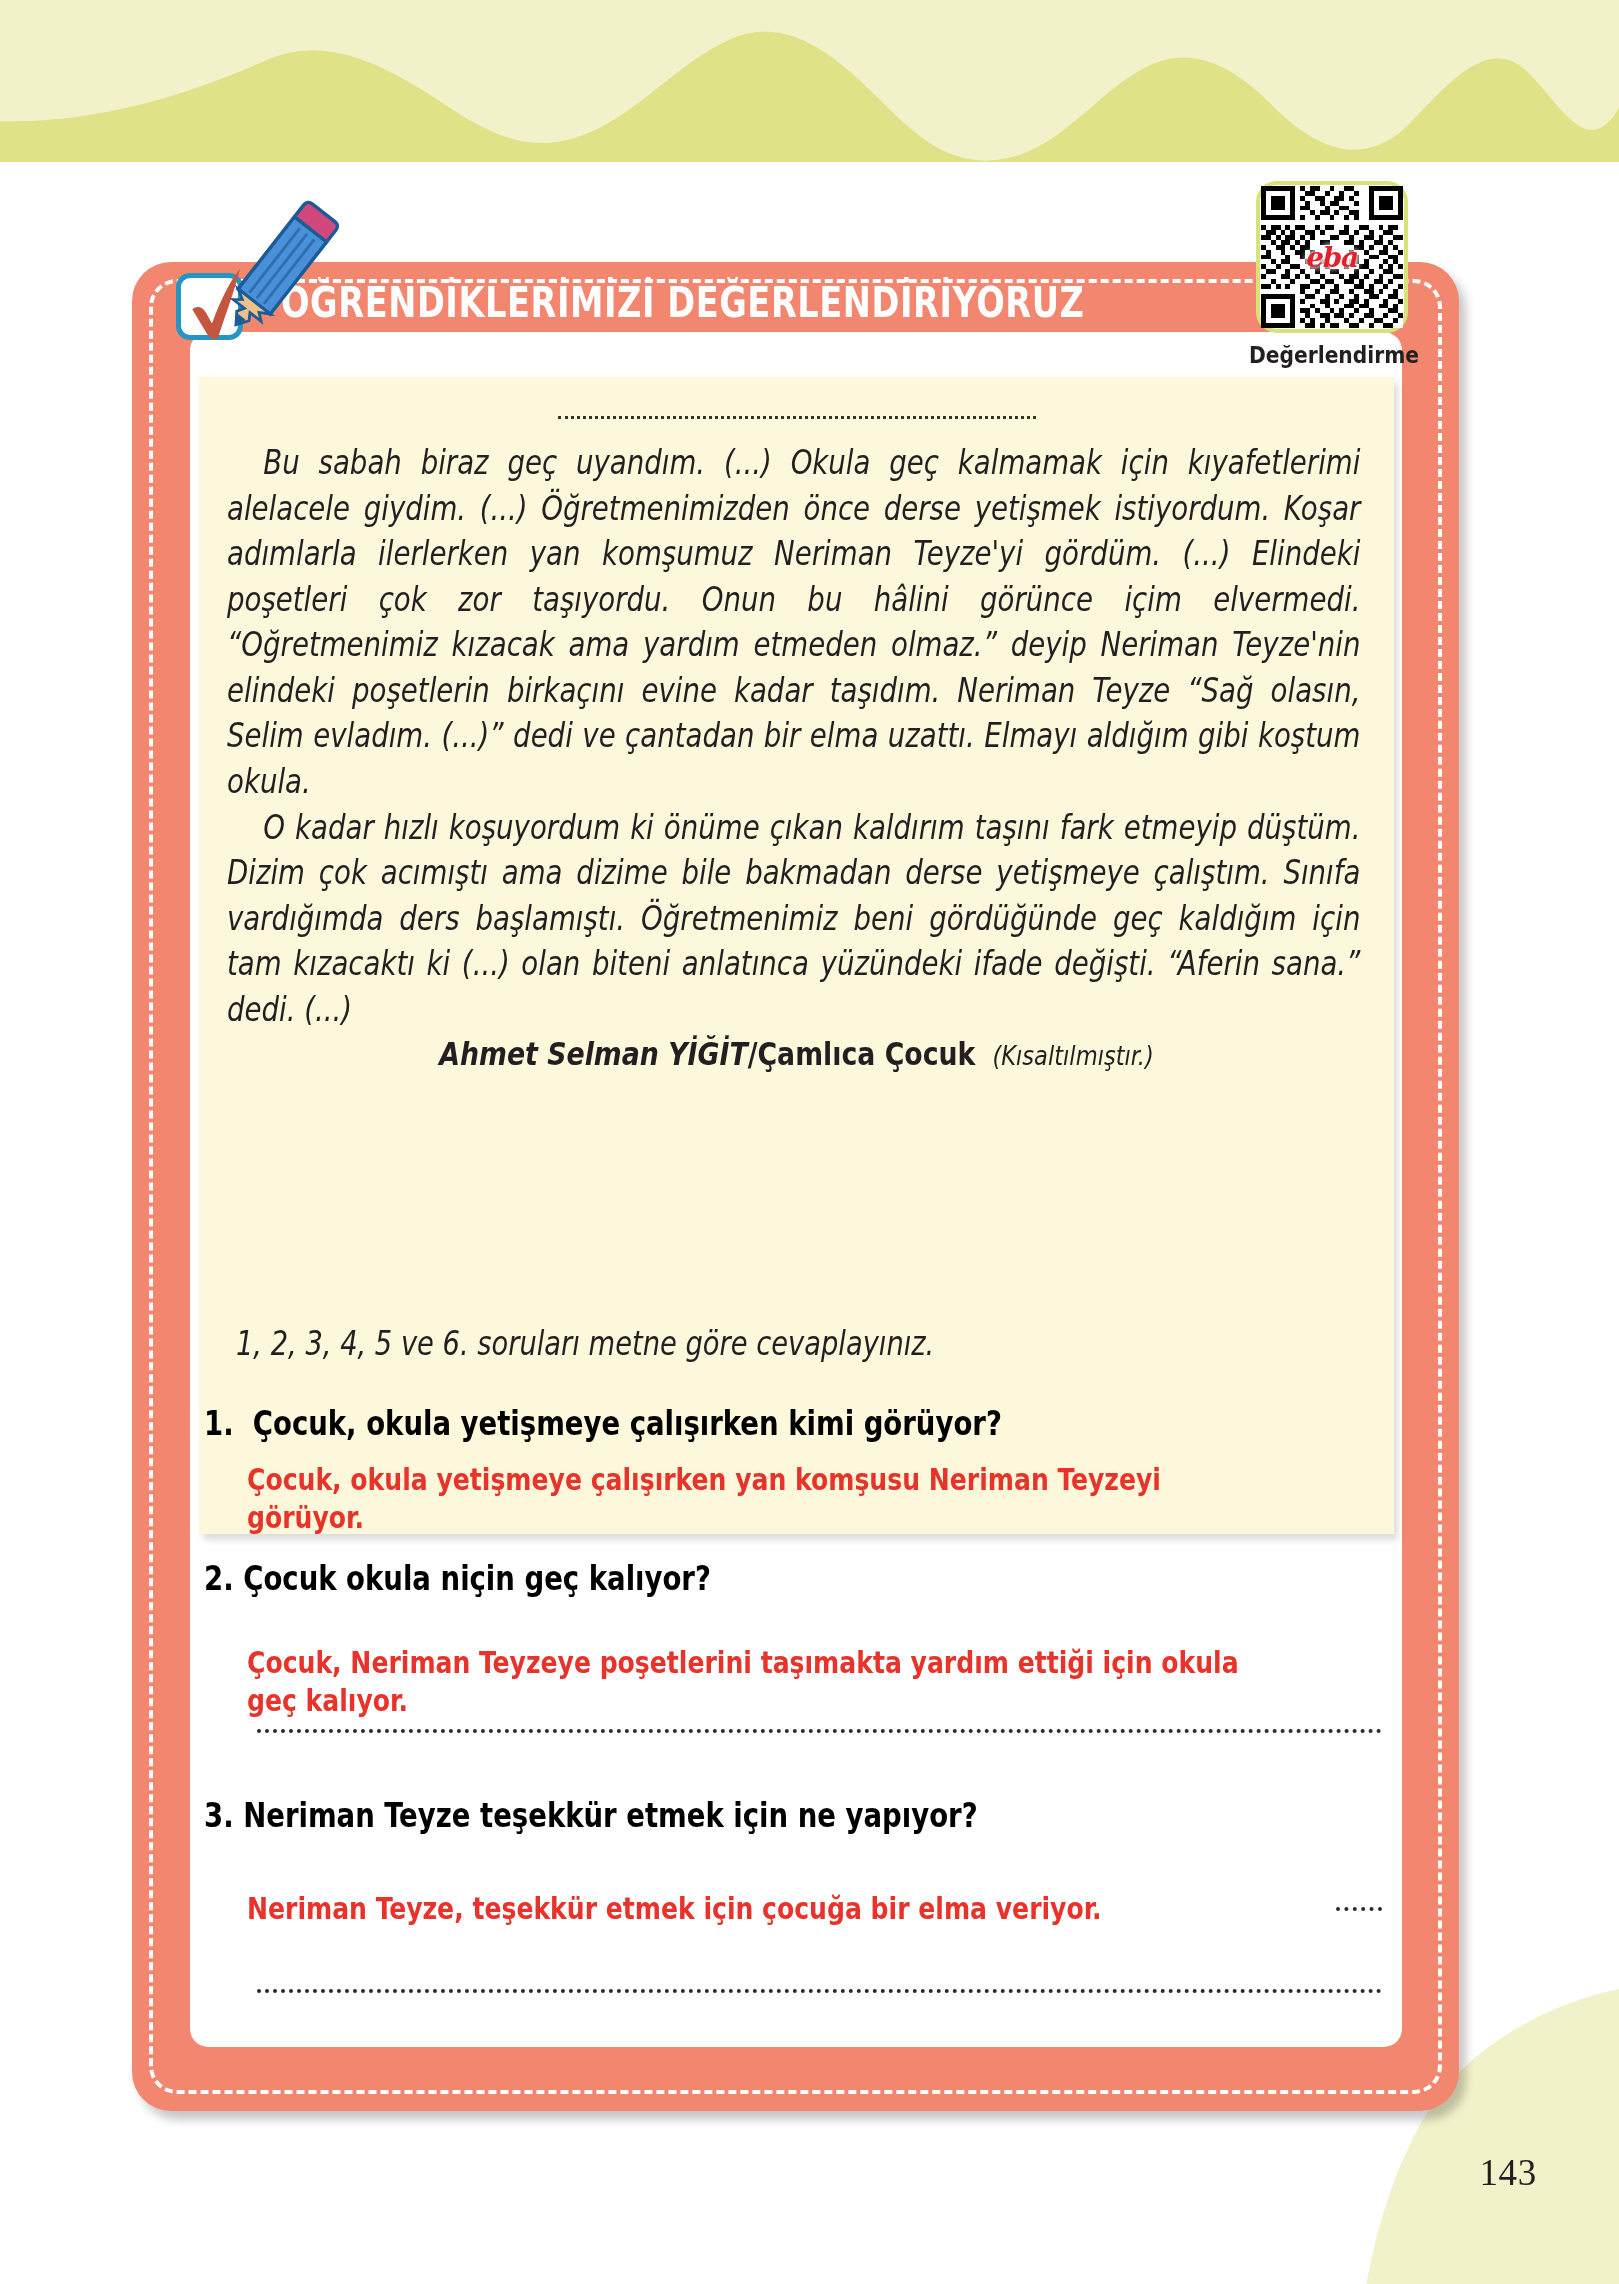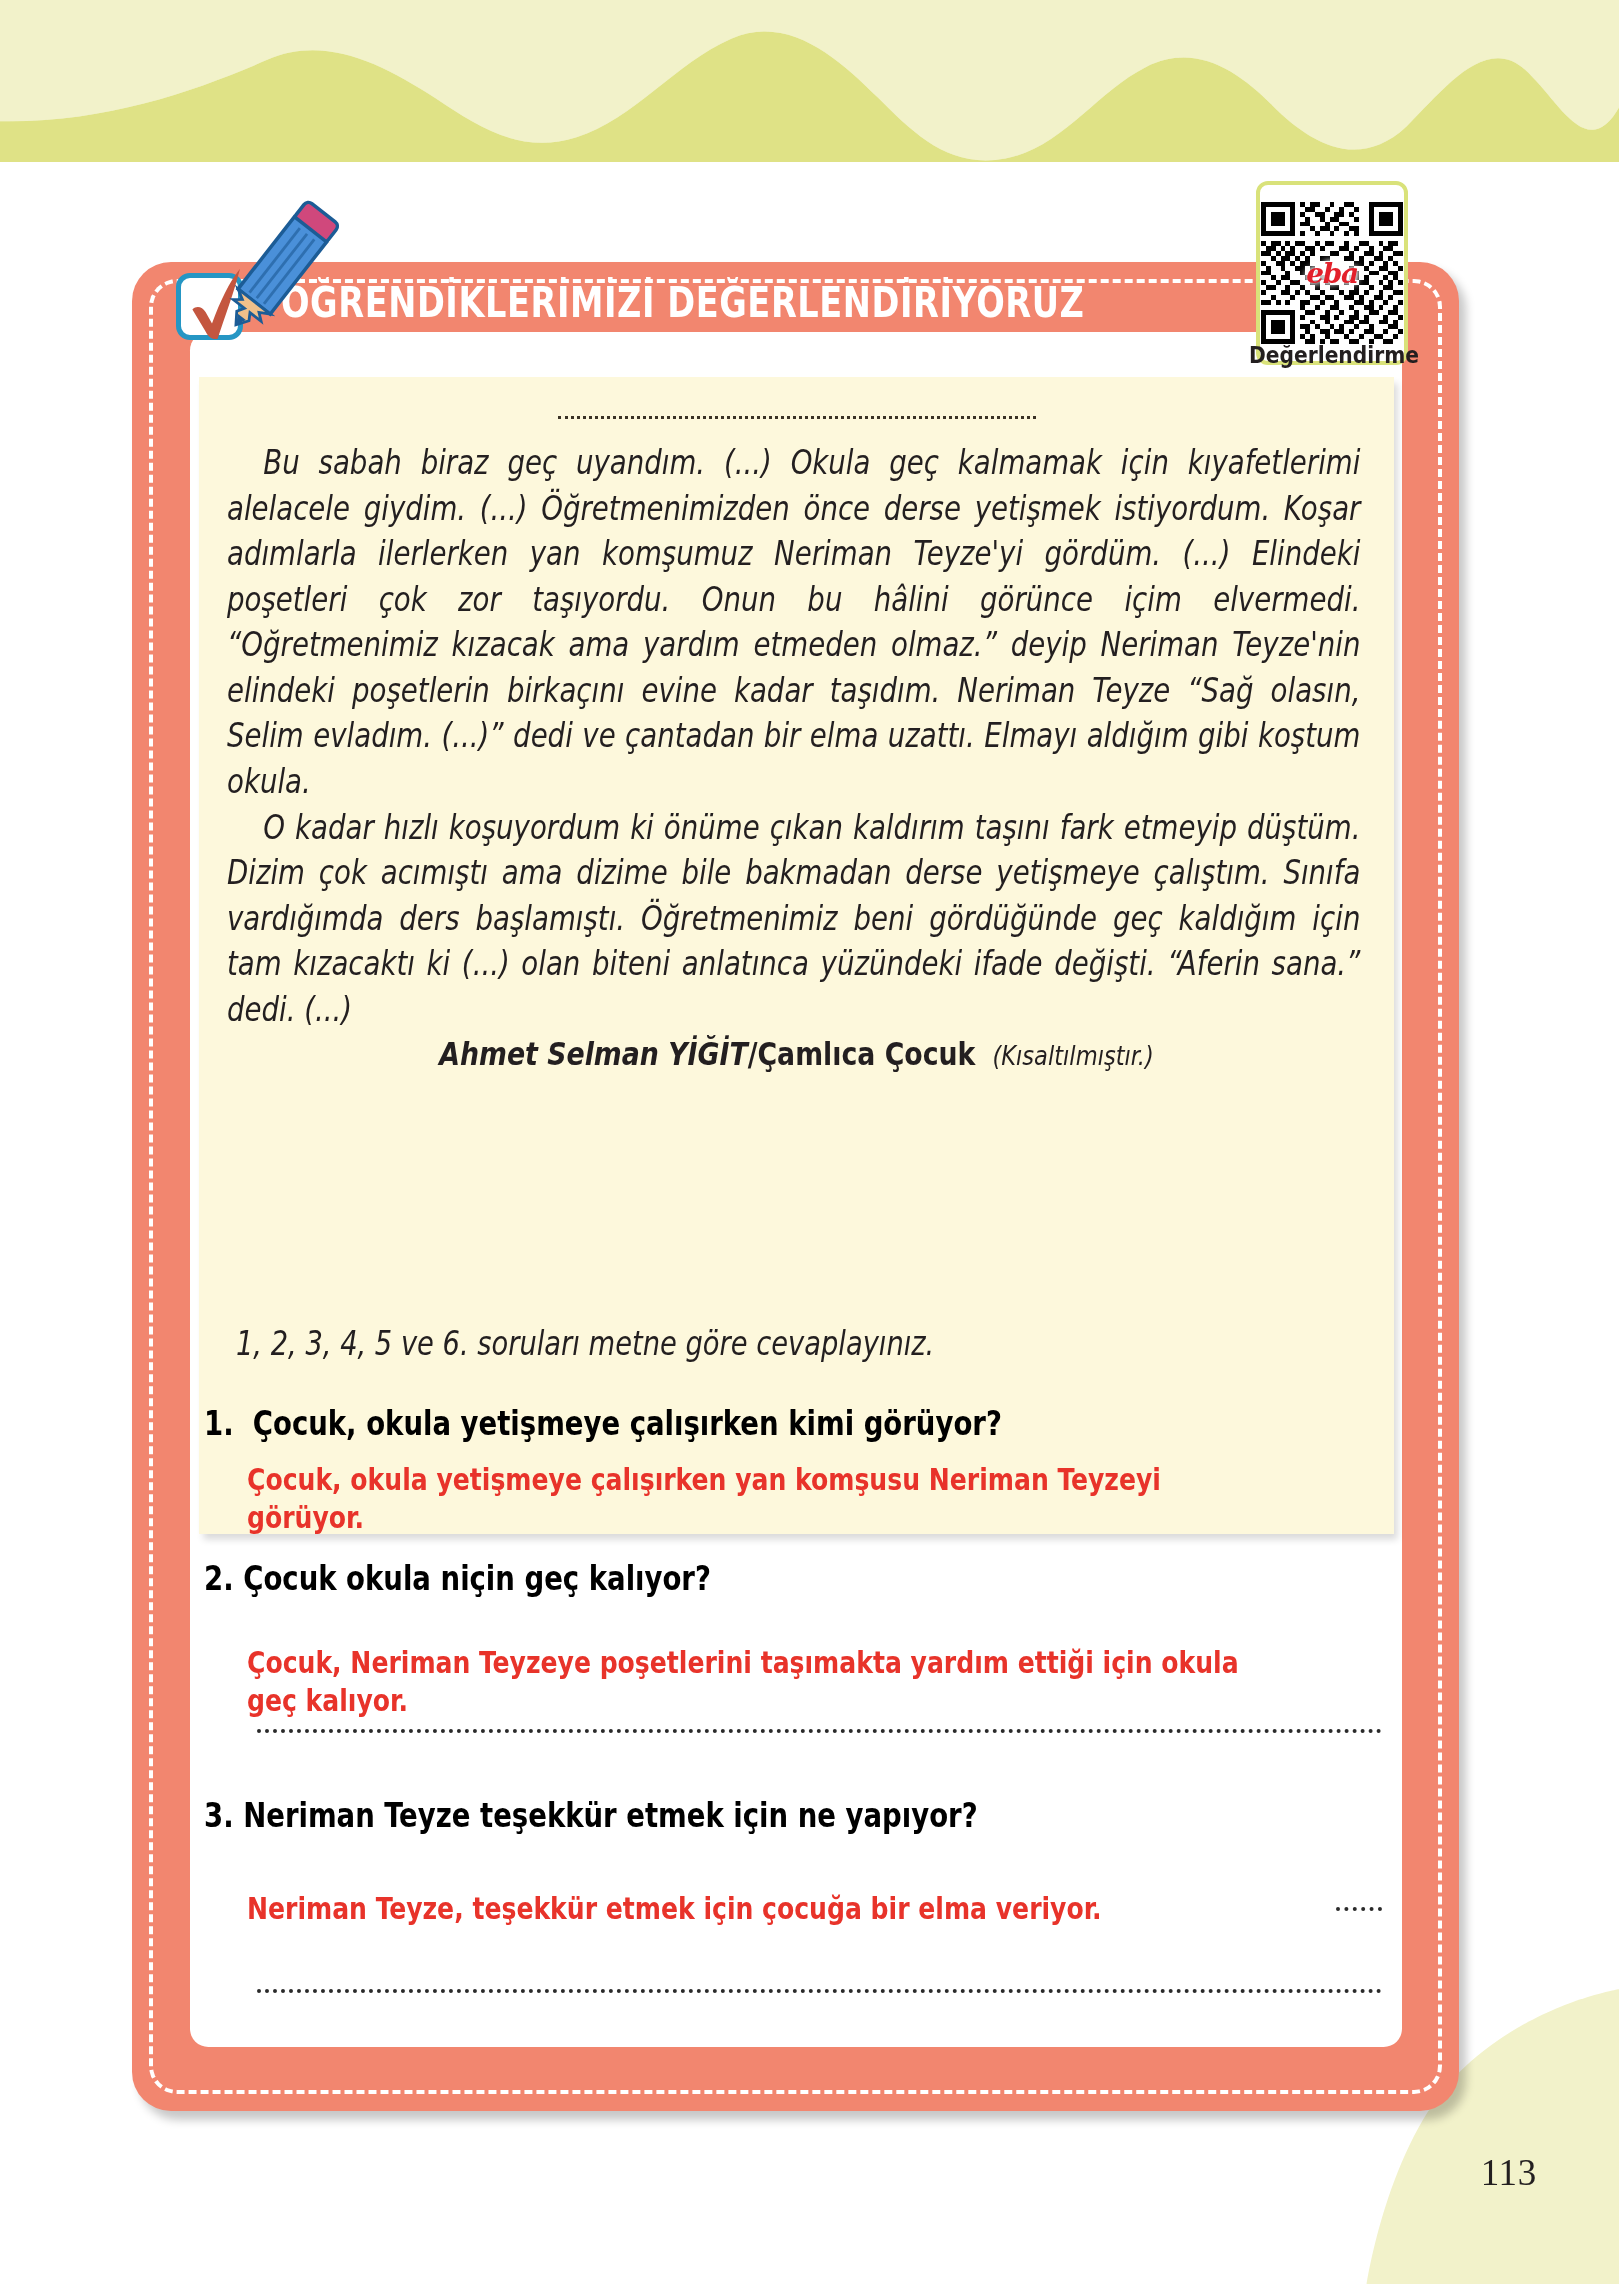--- a/index.html
+++ b/index.html
@@ -118,24 +118,24 @@
     width: 134px;
     height: 162px;
   }
 
   
   .qr-wrap {
     position: absolute;
     left: 1256px;
     top: 181px;
     width: 152px;
-    height: 184px;
+    height: 152px;
     background: #ffffff;
     border: 4.9px solid #D9E27A;
-    border-radius: 12px;
+    border-radius: 21px;
     padding: 1px;
   }
   .qr-canvas { width: 100%; height: 100%; display:block; }
   .qr-eba {
     position: absolute;
     left: 50%; top: 50%;
     transform: translate(-50%,-50%);
     font-family: "DejaVu Serif", serif;
     font-style: italic;
     font-weight: bold;
@@ -271,21 +271,21 @@
 
   <svg class="wave-top" viewBox="0 0 2304 230" preserveAspectRatio="none">
     <path d="M0,0 H2304 V150 C2260,230 2220,150 2180,110 C2120,40 2060,120 2000,180 C1930,245 1860,200 1810,150 C1760,100 1700,60 1630,95 C1560,130 1510,210 1430,225 C1350,240 1300,190 1250,140 C1190,80 1120,20 1040,55 C960,90 900,170 820,195 C740,220 680,180 620,140 C540,88 460,50 380,85 C280,128 150,175 0,172 Z" fill="#F2F2CA"></path>
     <path d="M0,172 C150,175 280,128 380,85 C460,50 540,88 620,140 C680,180 740,220 820,195 C900,170 960,90 1040,55 C1120,20 1190,80 1250,140 C1300,190 1350,240 1430,225 C1510,210 1560,130 1630,95 C1700,60 1760,100 1810,150 C1860,200 1930,245 2000,180 C2060,120 2120,40 2180,110 C2220,150 2260,230 2304,150 L2304,230 L0,230 Z" fill="#DDE080" opacity="0.95"></path>
   </svg>
 
   <svg class="corner-bottom" viewBox="0 0 560 420" preserveAspectRatio="none">
     <path d="M560,0 C560,0 430,20 330,120 C230,220 200,420 200,420 L560,420 Z" fill="#F2F2CA"></path>
   </svg>
 
-  <div class="page-number">113</div>
+  <div class="page-number">143</div>
 
   <div class="frame">
     <div class="frame-dash"></div>
     <div class="panel"></div>
   </div>
 
   <div class="title-text">ÖĞRENDİKLERİMİZİ DEĞERLENDİRİYORUZ</div>
 
   <div class="check-icon"></div>
   <svg class="check-mark" viewBox="0 0 90 110">

